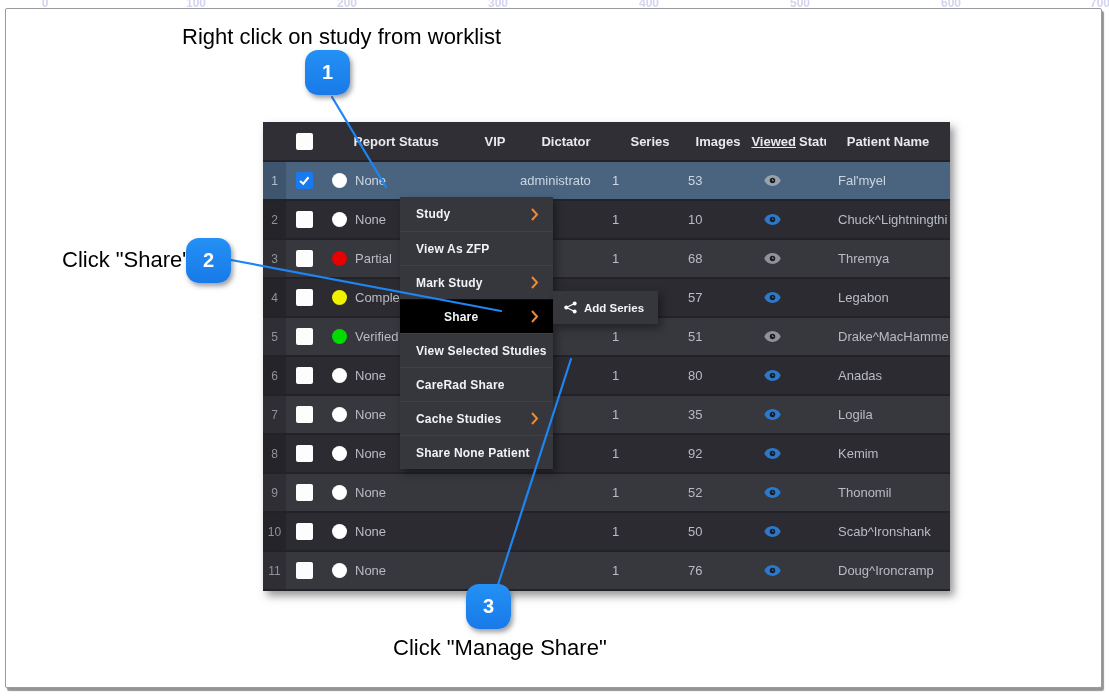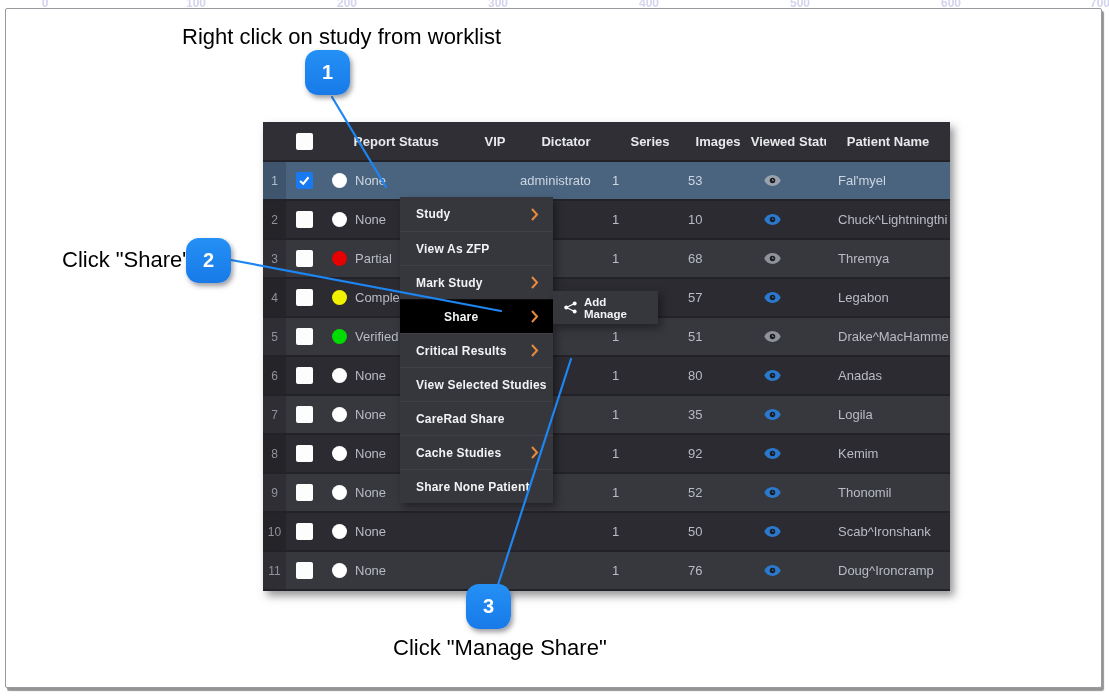--- a/index.html
+++ b/index.html
@@ -38,21 +38,21 @@
 
   
   .worklist { position:absolute; left:263px; top:122px; width:687px; z-index:2;
     background:#2b2b31; box-shadow:4px 5px 8px rgba(50,50,55,0.5);
     font-size:13px; color:#b9bcc3; }
   .wl-grid { display:grid; grid-template-columns:23px 36px 148px 50px 92px 76px 60px 48px 30px 1fr;
     align-items:center; }
   .wl-header { height:40px; background:#2f2f35; color:#e8e9eb; font-weight:bold;
     border-bottom:2px solid #222228; }
   .wl-header .hc { text-align:center; overflow:hidden; white-space:nowrap; }
-  .hc.h-viewed { text-align:center; padding-left:2px; }
+  .hc.h-viewed { text-align:right; padding-left:2px;text-decoration:underline; }
   .hc.h-stat   { text-align:left; padding-left:3px; }
   .hc.h-patient{ text-align:center; }
   .wl-row { height:39px; border-bottom:2px solid #222228; background:#37373e; cursor:default; }
   .wl-row:nth-child(even) { background:#2b2b31; }
   .wl-row.selected { background:#4a6480; color:#ccd6e0; }
   .wl-row.selected .num { background:rgba(0,0,0,0.14); }
   .c { overflow:hidden; white-space:nowrap; }
   .num { text-align:center; font-size:12px; color:#90939b; height:100%;
     display:flex; align-items:center; justify-content:center; background:rgba(0,0,0,0.16); }
   .wl-row.selected .num { color:#aebfd0; }
@@ -445,26 +445,20 @@
         </svg>
       </div>
 
       <div class="mi hl">
         <span class="mi-label">Share</span>
         <svg class="chev" width="8" height="13" viewBox="0 0 8 13">
           <polyline points="1,1 6,6.5 1,12" fill="none" stroke="#e98b3d" stroke-width="2"></polyline>
         </svg>
       </div>
 
-      <div class="mi">
-        <span class="mi-label">Critical Results</span>
-        <svg class="chev" width="8" height="13" viewBox="0 0 8 13">
-          <polyline points="1,1 6,6.5 1,12" fill="none" stroke="#e98b3d" stroke-width="2"></polyline>
-        </svg>
-      </div>
 
       <div class="mi">
         <span class="mi-label">View Selected Studies</span>
 
       </div>
 
       <div class="mi">
         <span class="mi-label">CareRad Share</span>
 
       </div>
@@ -485,21 +479,21 @@
   <div class="submenu">
     <div class="smi">
       <span class="sicon">
         <svg width="13" height="13" viewBox="0 0 15 14">
           <circle cx="12.3" cy="2.5" r="2.3" fill="#fff"></circle>
           <circle cx="2.6" cy="7" r="2.3" fill="#fff"></circle>
           <circle cx="12.3" cy="11.5" r="2.3" fill="#fff"></circle>
           <path d="M4.6 6.1 L10.4 3.2 M4.6 7.9 L10.4 10.8" stroke="#fff" stroke-width="1.5"></path>
         </svg>
       </span>
-      <span>Add Manage</span>
+      <span>Add Series</span>
     </div>
   </div>
 
   <svg class="lines" width="1109" height="699" viewBox="0 0 1109 699">
     <line x1="332" y1="97" x2="386" y2="187" stroke="#1d86f2" stroke-width="2.2" stroke-linecap="round"></line>
     <line x1="231" y1="260" x2="501" y2="311" stroke="#1d86f2" stroke-width="2.2" stroke-linecap="round"></line>
     <line x1="571" y1="359" x2="497" y2="588" stroke="#1d86f2" stroke-width="2.2" stroke-linecap="round"></line>
   </svg>
 
   <div class="bubble b1">1</div>

